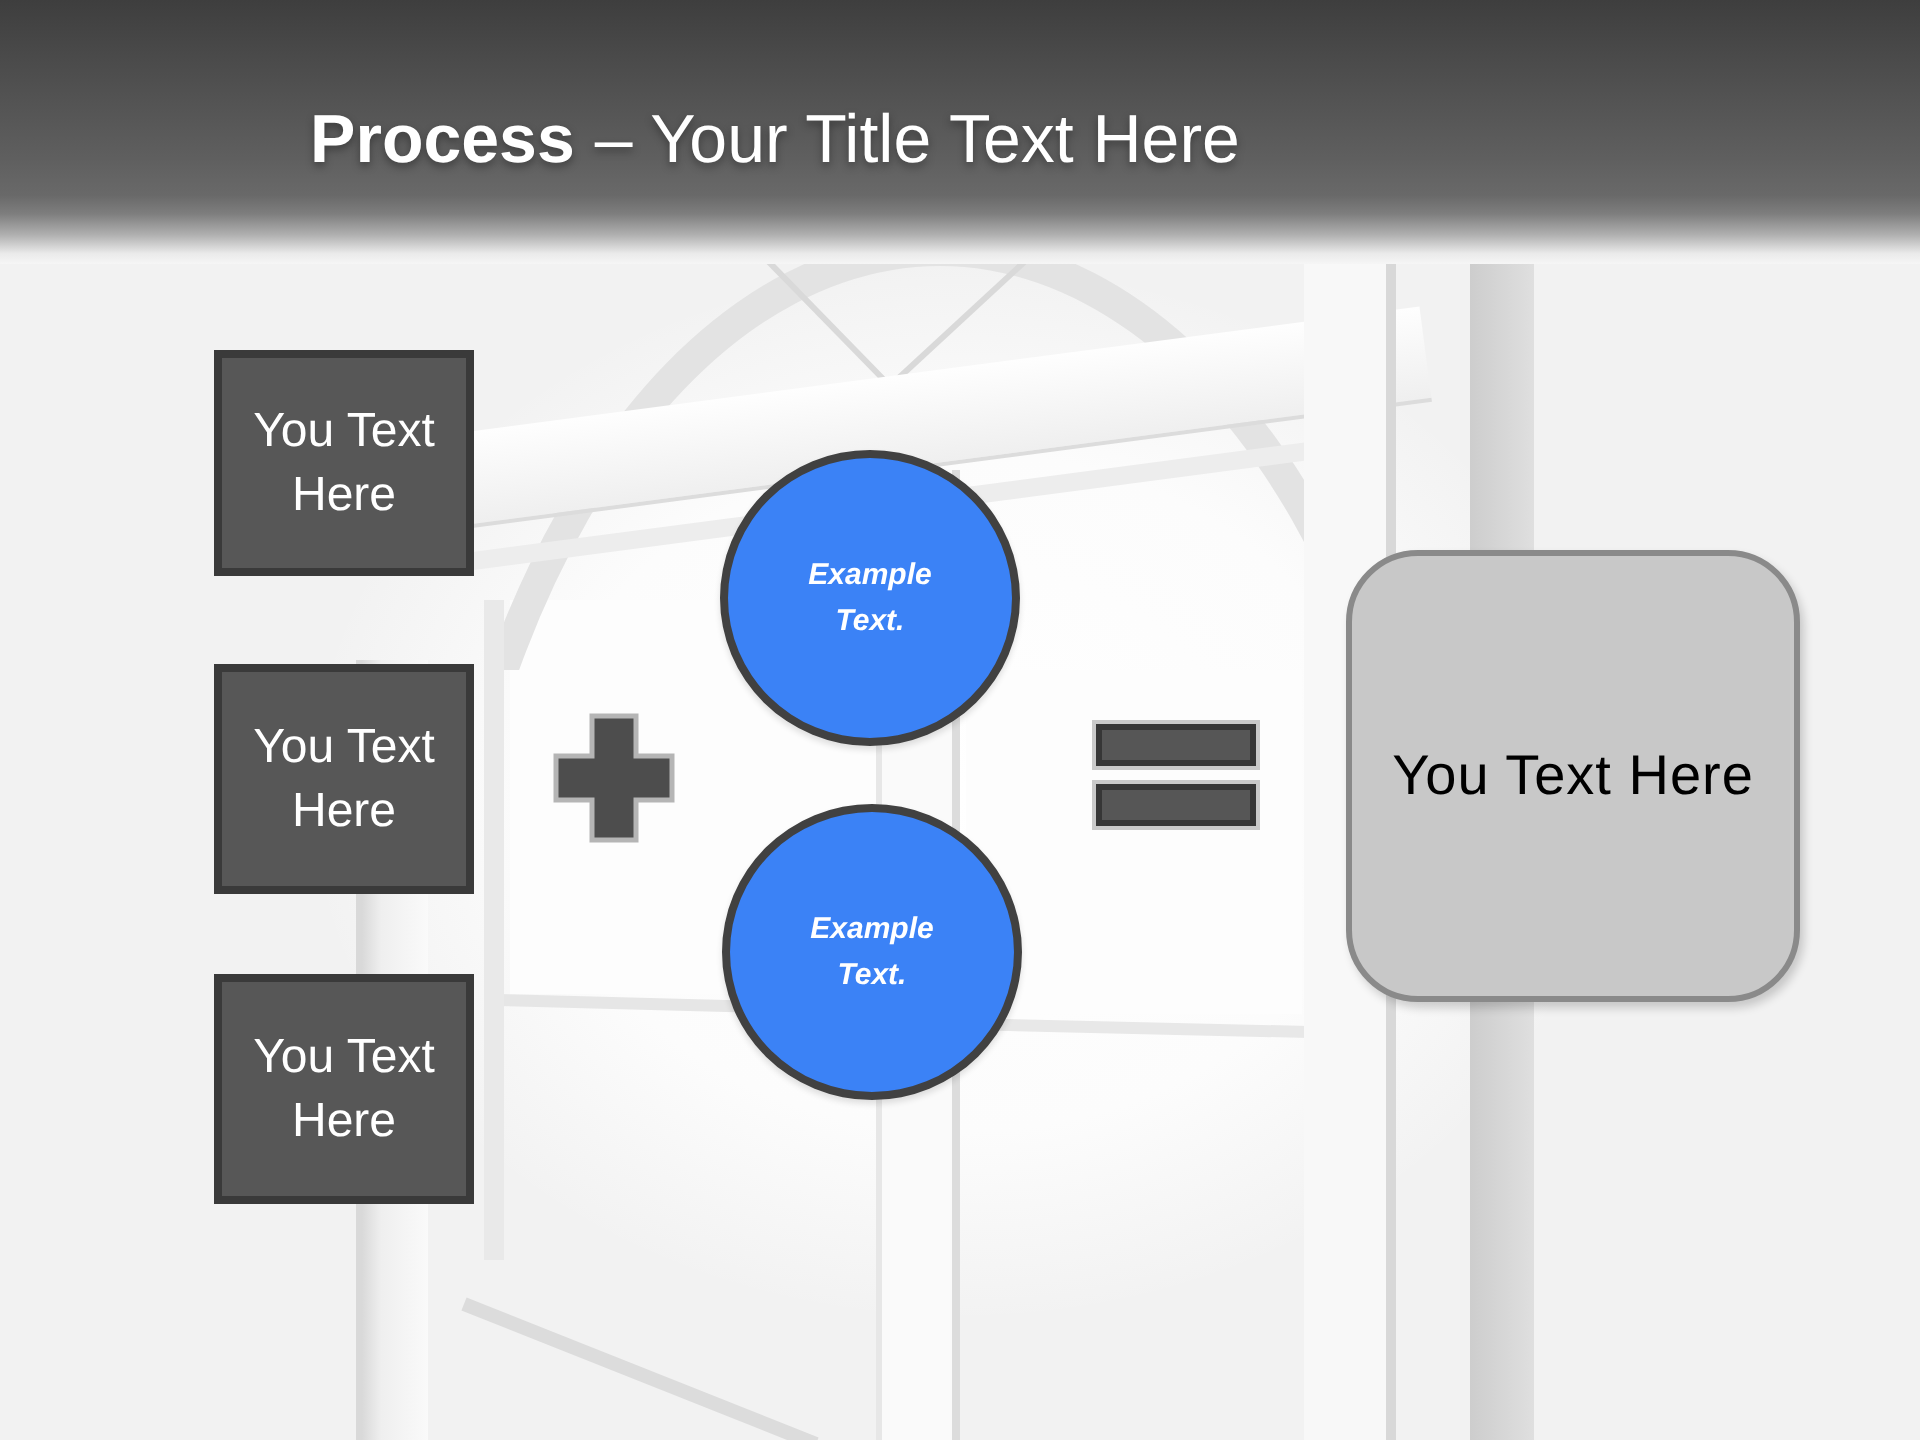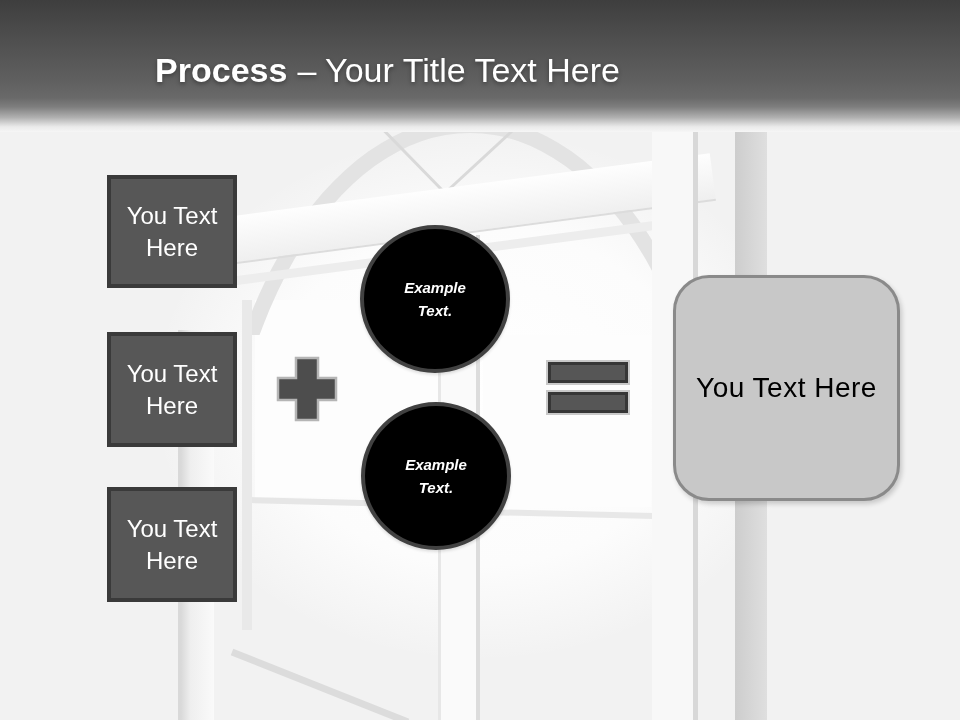--- a/index.html
+++ b/index.html
@@ -44,21 +44,21 @@
   
   .fg{z-index:10;}
   .pbox{position:absolute;left:107px;width:130px;box-sizing:border-box;
     background:#575757;border:4px solid #3a3a3a;color:#ffffff;
     font-size:24px;line-height:1.32;display:flex;align-items:center;justify-content:center;
     text-align:center;z-index:10;}
   .pbox1{top:175px;height:113px;}
   .pbox2{top:332px;height:115px;}
   .pbox3{top:487px;height:115px;}
   .ecircle{position:absolute;width:150px;height:148px;box-sizing:border-box;
-    background:#000000;border:4px solid #414141;border-radius:50%;
+    background:#3b82f6;border:4px solid #414141;border-radius:50%;
     color:#ffffff;font-weight:700;font-style:italic;font-size:15px;line-height:1.55;
     display:flex;align-items:center;justify-content:center;text-align:center;
     padding:0 28px;z-index:11;box-shadow:0 2px 3px rgba(0,0,0,0.12);}
   .ecircle1{left:360px;top:225px;}
   .ecircle2{left:361px;top:402px;}
   .plus-wrap{position:absolute;left:276px;top:356px;width:62px;height:66px;z-index:10;}
   .eqbar{position:absolute;left:548px;width:80px;height:21px;box-sizing:border-box;
     background:#565656;border:3px solid #363636;box-shadow:0 0 0 2px #c9c9c9;z-index:10;}
   .eqbar1{top:362px;}
   .eqbar2{top:392px;}

